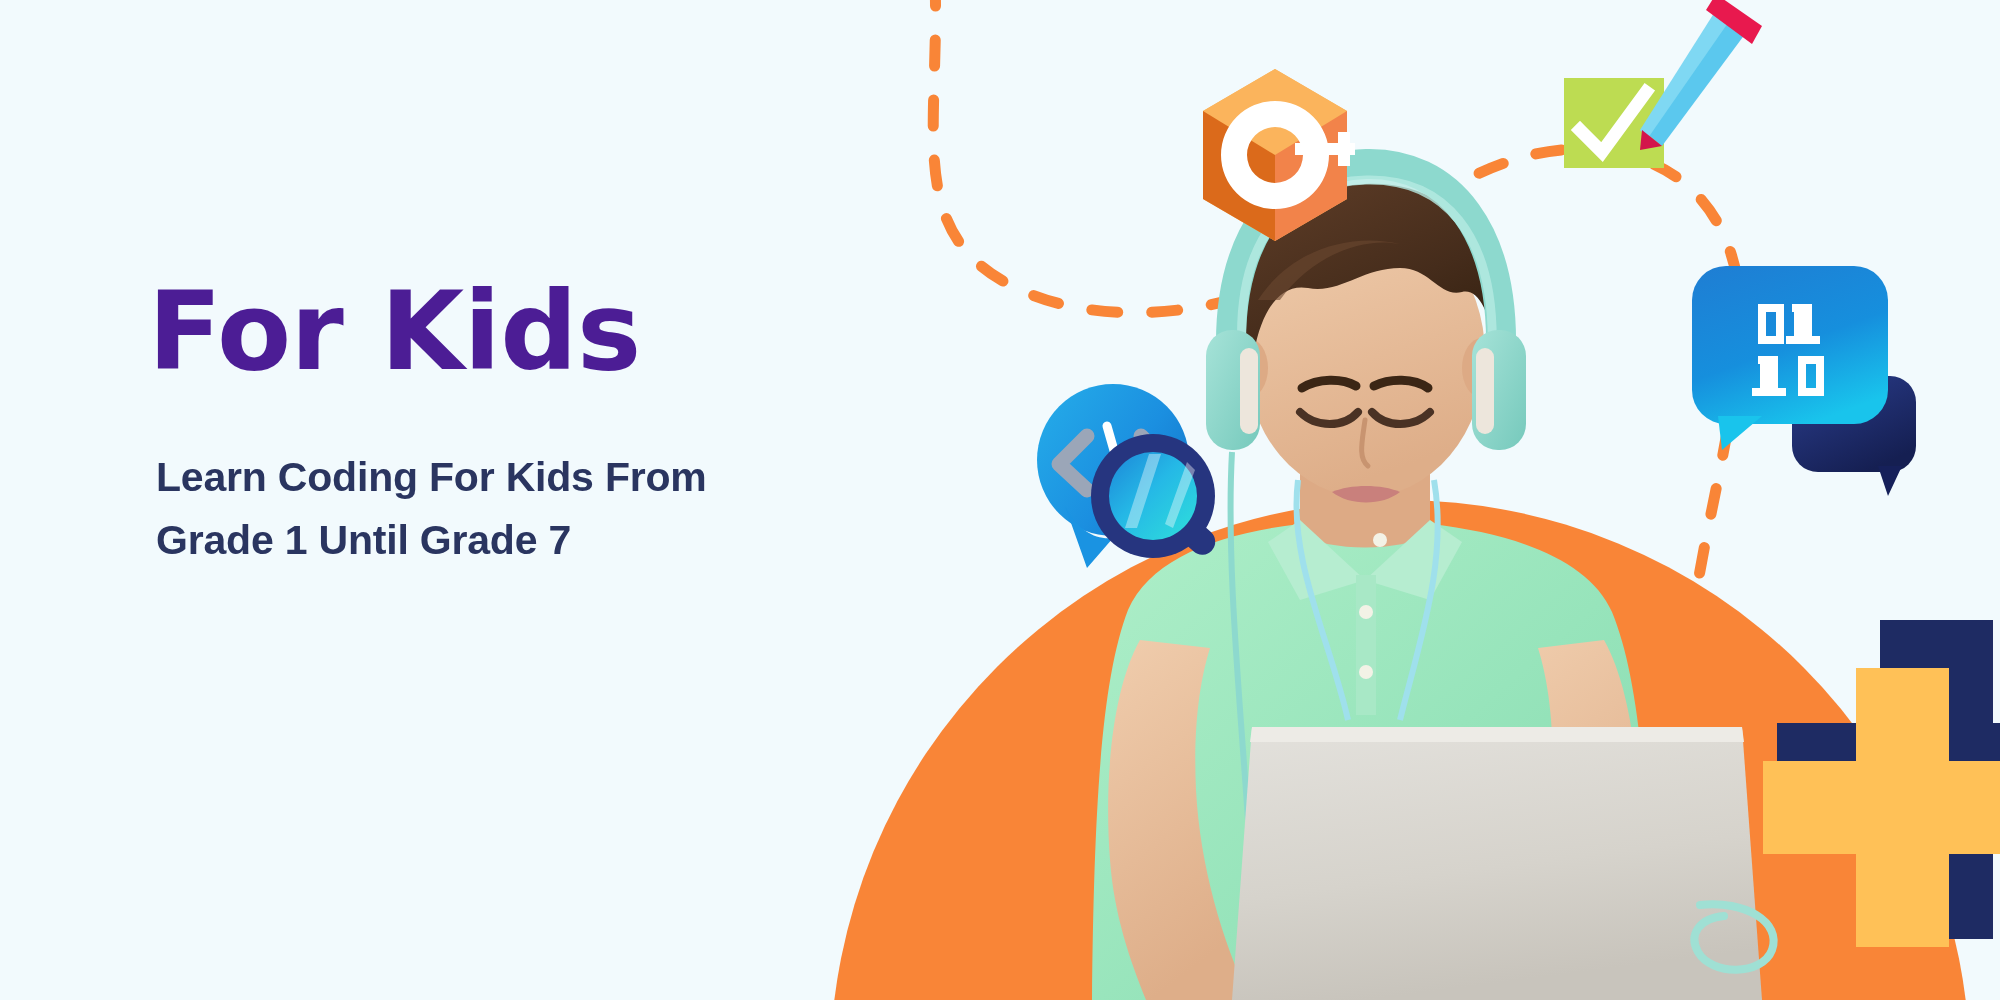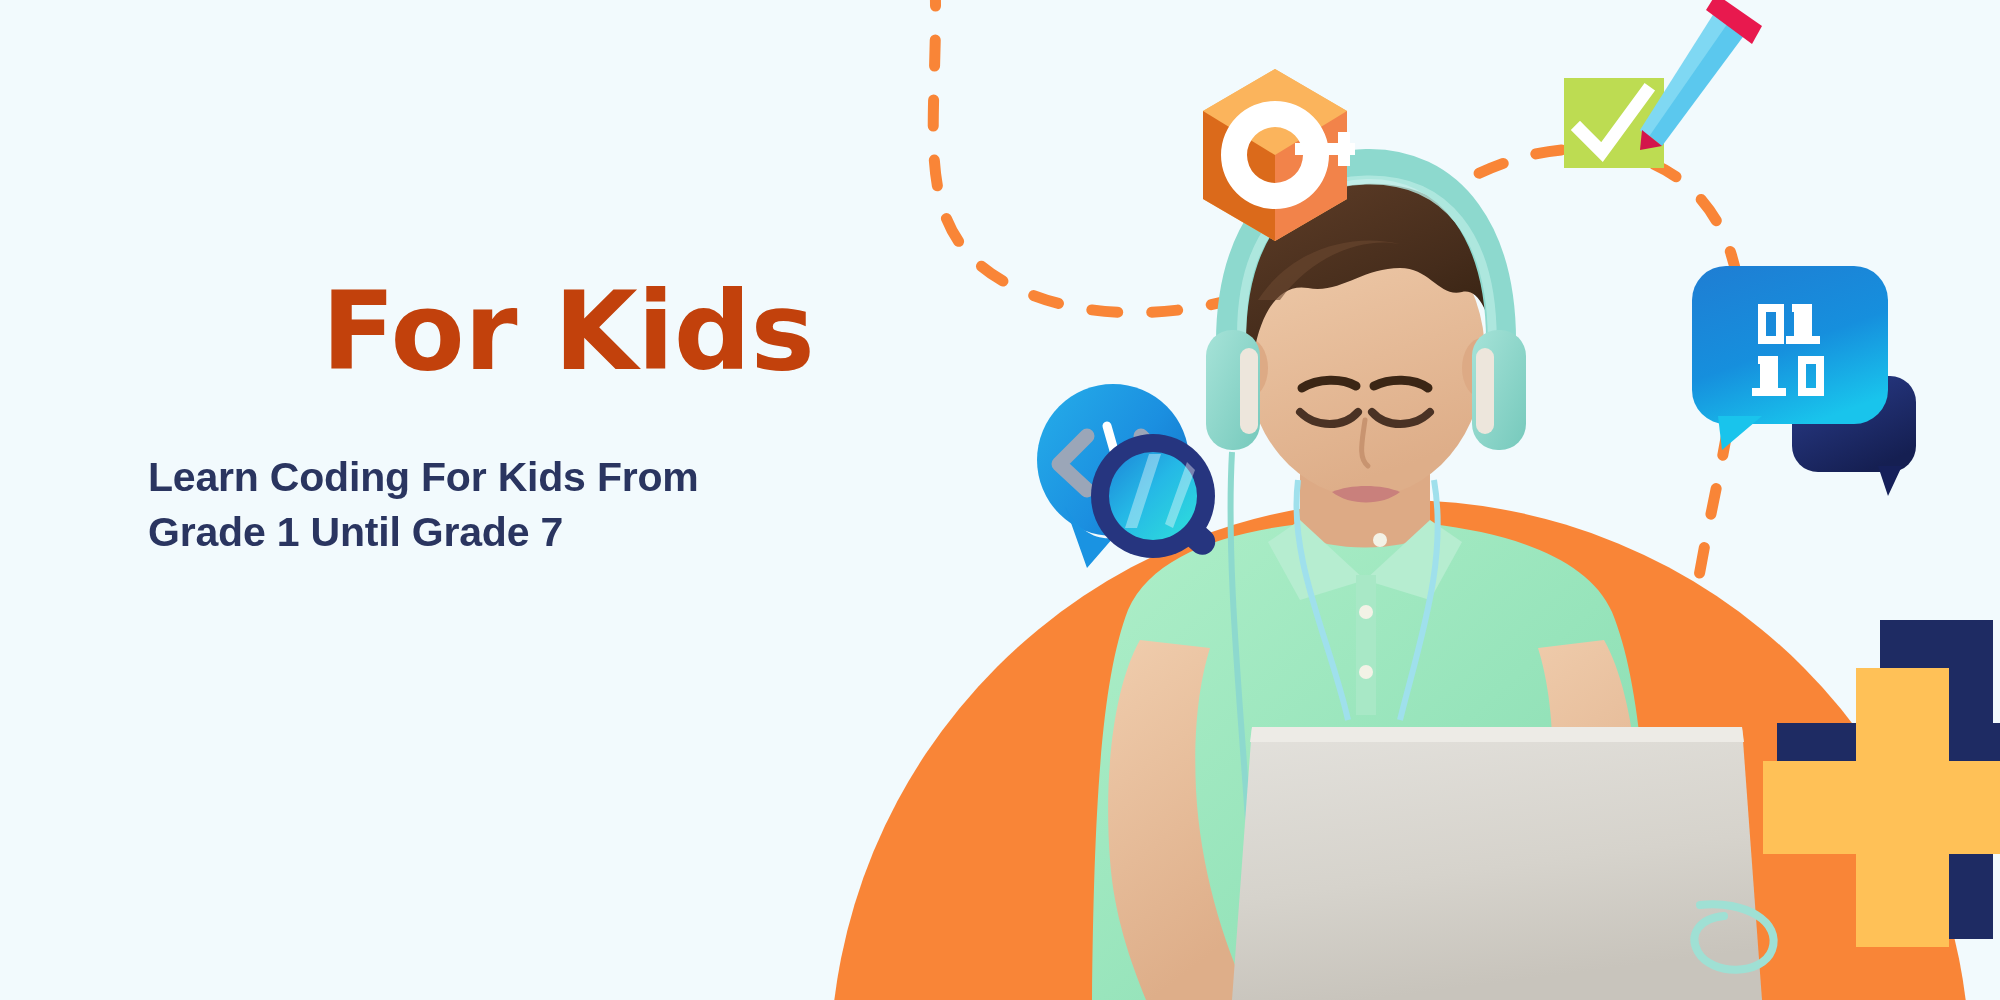--- a/index.html
+++ b/index.html
@@ -20,28 +20,28 @@
   .headline{
     font-family:"DejaVu Sans", sans-serif;
     font-weight:700;
     font-size:108px;
     line-height:0.99;
     letter-spacing:-0.5px;
     margin:0;
     white-space:nowrap;
   }
   .headline-1{color:#2A3560;}
-  .headline-2{color:#c2410c;margin-top:24px;text-align:center;}
+  .headline-2{color:#4c1d95;margin-top:24px;}
   .subtitle{
     font-family:"Liberation Sans", sans-serif;
     font-weight:700;
     font-size:41px;
     line-height:1.34;
     color:#2A3560;
-    margin:0;
+    margin:8px;
     margin-top:64px;
     letter-spacing:-0.2px;
   }
 
   
   .layer{position:absolute;top:0;left:0;width:2000px;height:1000px;pointer-events:none;}
   #dashed-layer{z-index:5;}
   #orange-circle-layer{z-index:10;}
   #photo-layer{z-index:20;}
   #icon-layer{z-index:30;}

